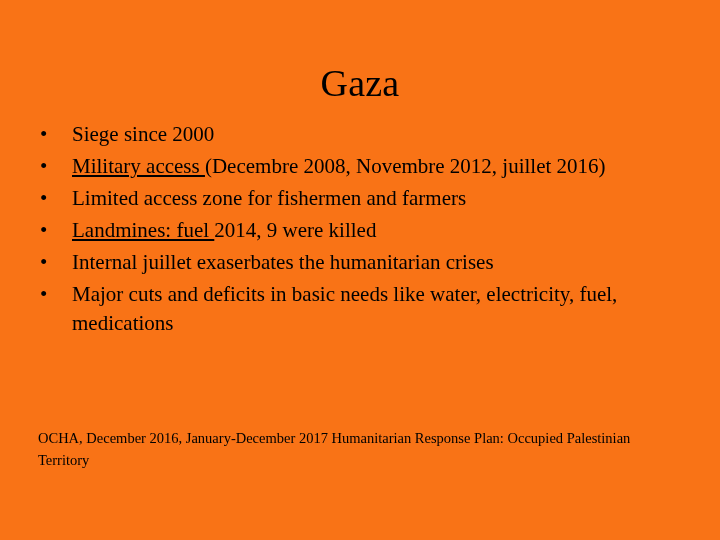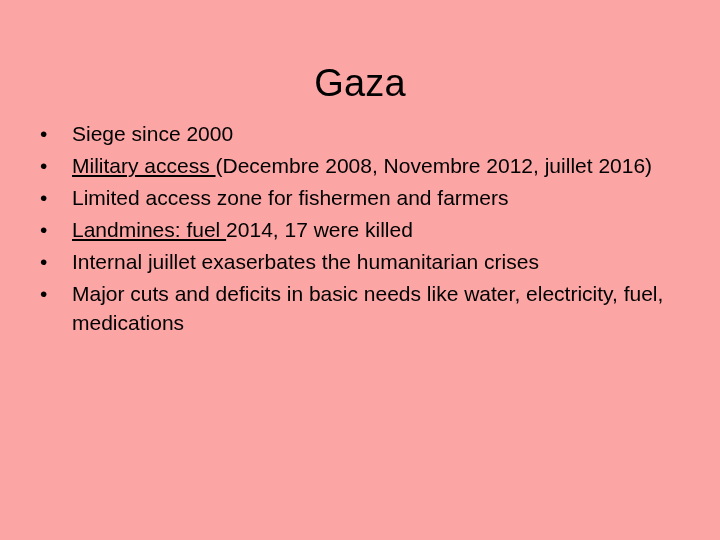--- a/index.html
+++ b/index.html
@@ -12,21 +12,22 @@
     height: 540px;
     overflow: hidden;
     font-family: "Liberation Sans", sans-serif;
     color: #000000;
   }
   .slide {
     position: relative;
     width: 720px;
     height: 540px;
     box-sizing: border-box;
-    background: #fca5a5;
+    background: #f97316;
+    font-family: Liberation Serif, serif;
   }
   .slide-title {
     position: absolute;
     top: 38px;
     left: 0;
     width: 720px;
     text-align: center;
     font-size: 38px;
     font-weight: normal;
     line-height: 1.1;
@@ -87,29 +88,30 @@
       <span class="text"><span class="u">Military access </span><span>(Decembre 2008, Novembre 2012, juillet 2016)</span></span>
     </div>
 
     <div class="bullet">
       <span class="marker">•</span>
       <span class="text"><span>Limited access zone for fishermen and farmers</span></span>
     </div>
 
     <div class="bullet">
       <span class="marker">•</span>
-      <span class="text"><span class="u">Landmines: fuel </span><span>2014, 17 were killed</span></span>
+      <span class="text"><span class="u">Landmines: fuel </span><span>2014, 9 were killed</span></span>
     </div>
 
     <div class="bullet">
       <span class="marker">•</span>
       <span class="text"><span>Internal juillet exaserbates the humanitarian crises</span></span>
     </div>
 
     <div class="bullet">
       <span class="marker">•</span>
       <span class="text"><span>Major cuts and deficits in basic needs like water, electricity, fuel, medications</span></span>
     </div>
 
   </div>
 
+  <div class="source">OCHA, December 2016, January-December 2017 Humanitarian Response Plan: Occupied Palestinian Territory</div>
 
 </div>
 
 </body></html>

